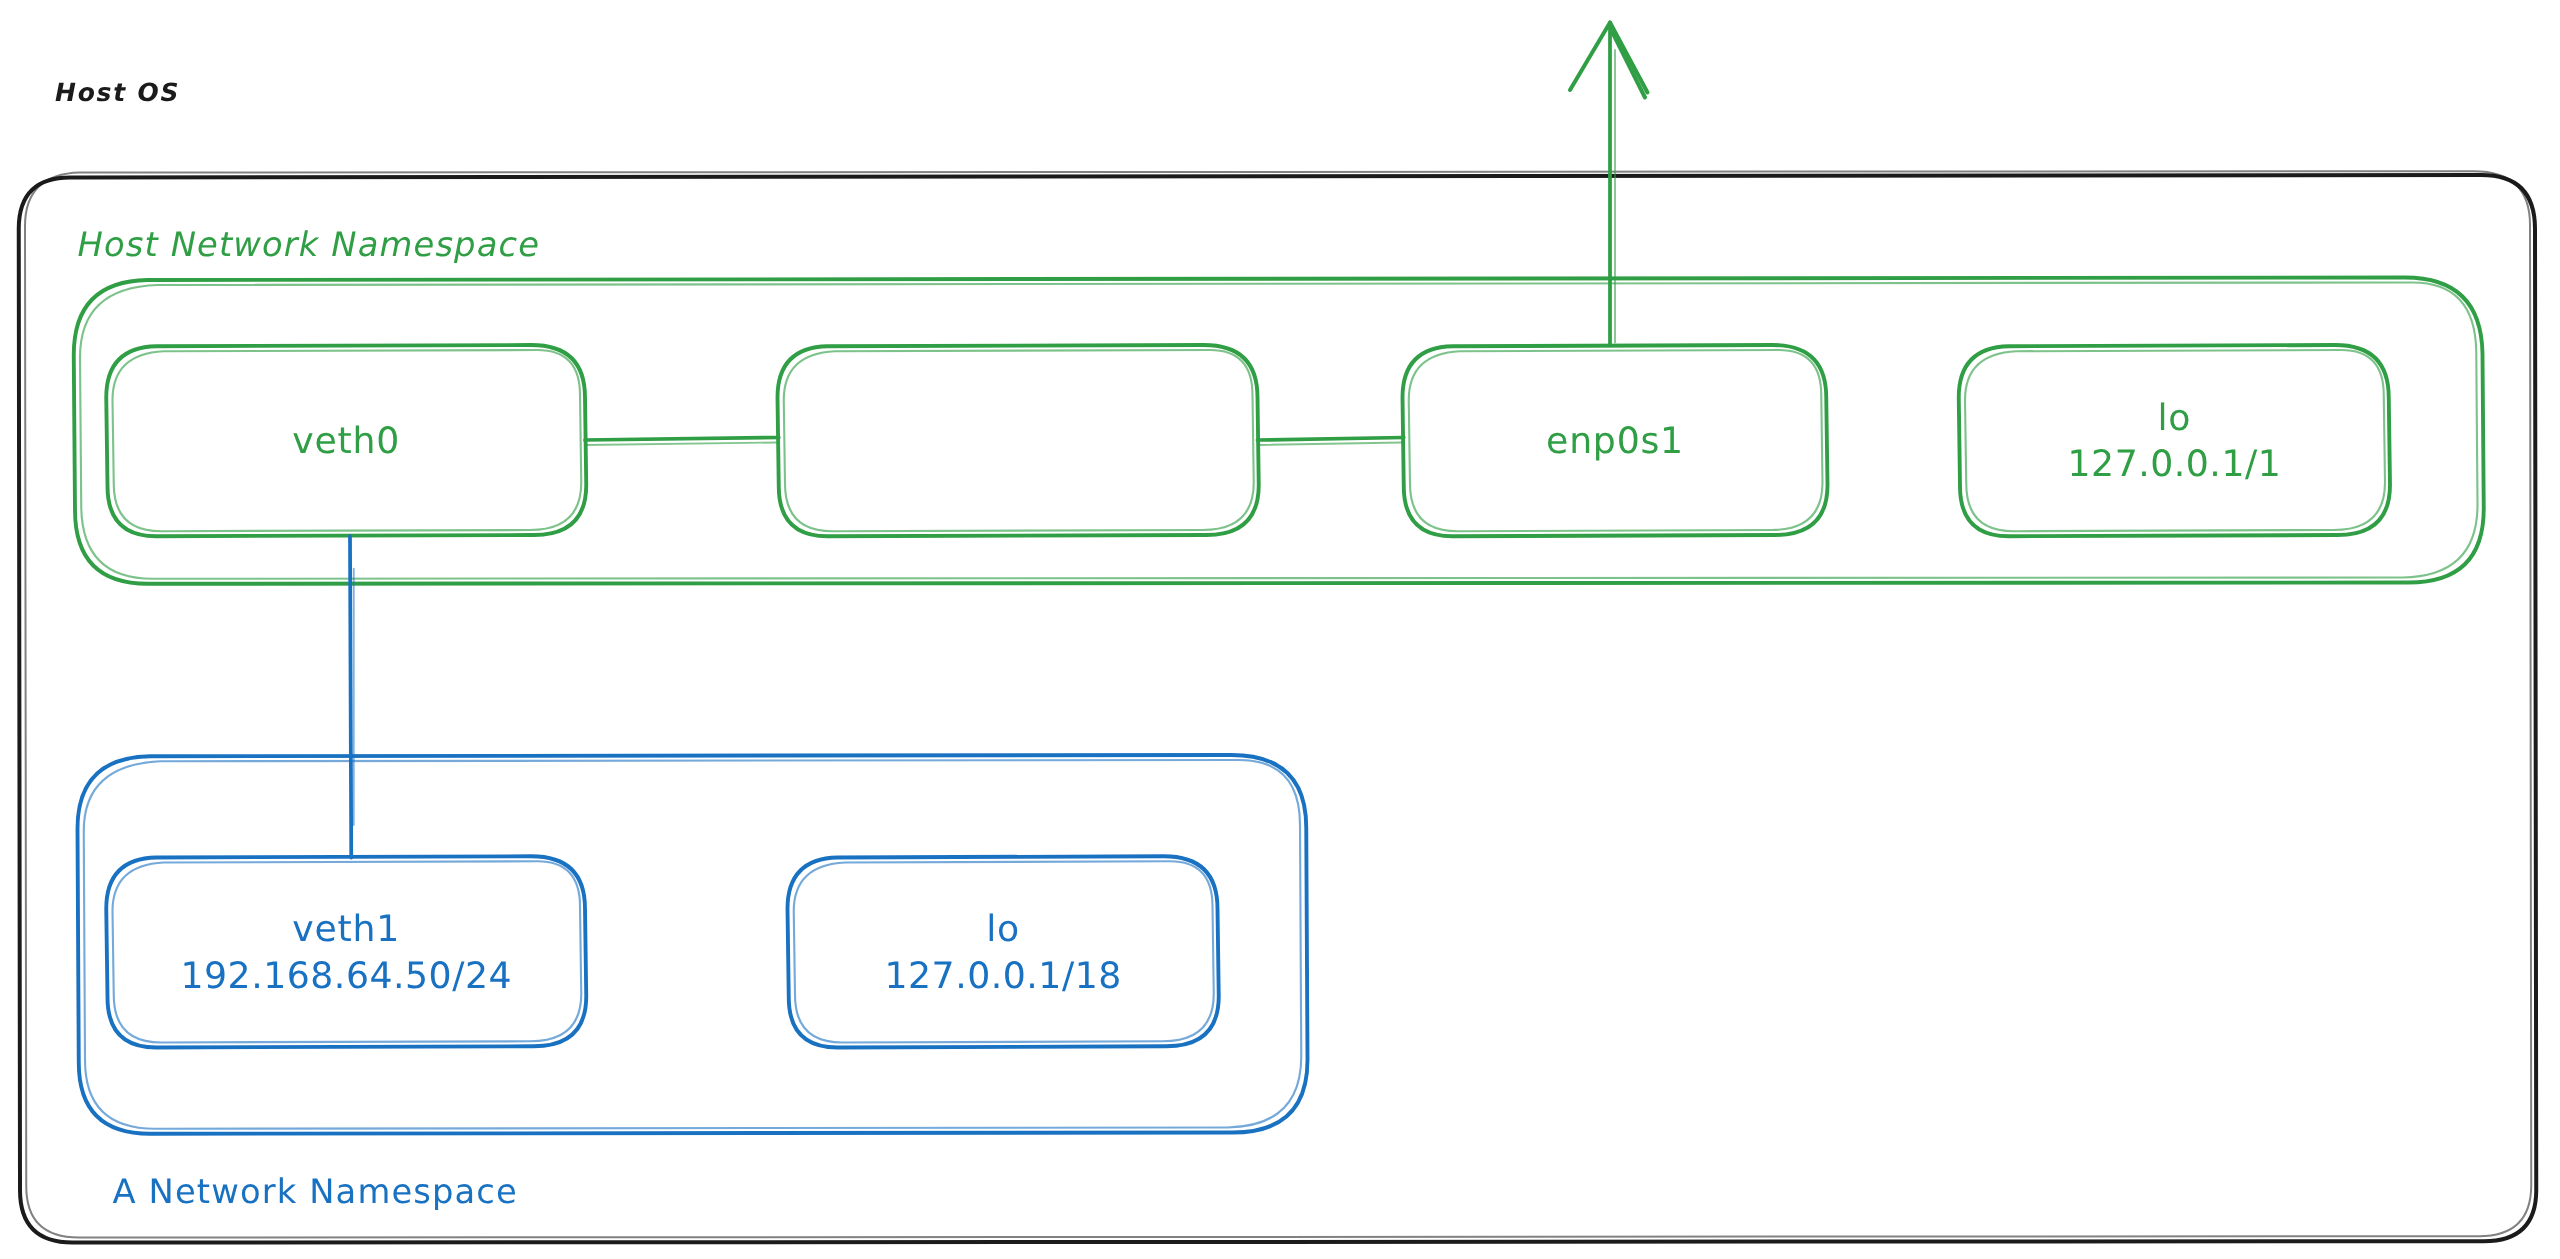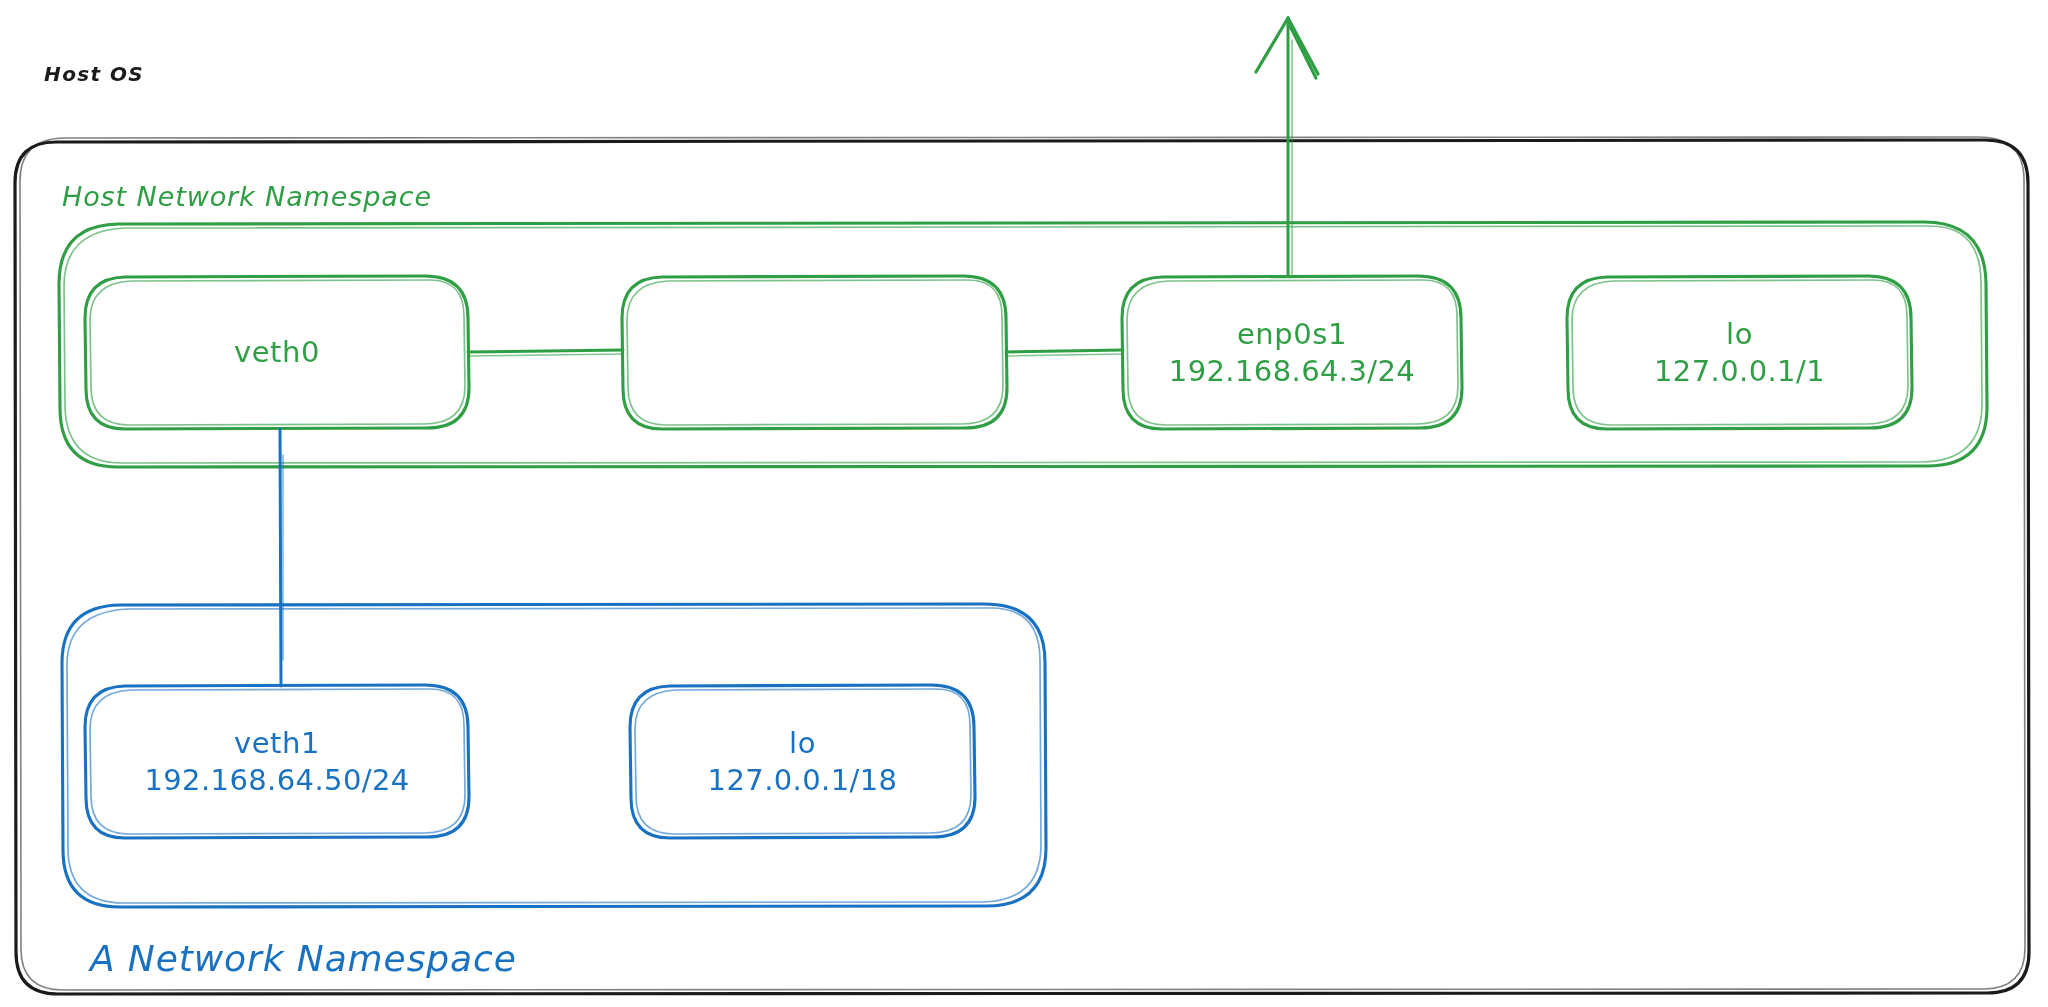--- a/index.html
+++ b/index.html
@@ -107,24 +107,23 @@
     top: 181px;
     font-size: 27px;
     color: #2f9e44;
     font-weight: 500;
     font-style: italic;
     letter-spacing: 0.9px;
   }
   #a-ns-title {
     left: 90px;
     top: 938px;
-    font-size: 36px;
+    font-size: 27px;
     color: #1971c2;
     font-weight: 500;
-    font-style: italic;
     letter-spacing: 0.9px;
   }
 
   .node-label {
     position: absolute;
     display: flex;
     flex-direction: column;
     align-items: center;
     justify-content: center;
     text-align: center;
@@ -252,21 +251,20 @@
   <div class="txt" id="a-ns-title">A Network Namespace</div>
 
   <div class="node-label green-text" style="left:85px;  top:277px; width:384px; height:152px;">
     <span class="nl-name">veth0</span>
 
   </div>
 
 
   <div class="node-label green-text" style="left:1122px; top:277px; width:340px; height:152px;">
     <span class="nl-name">enp0s1</span>
-    <span class="nl-addr">192.168.64.3/24</span>
   </div>
 
   <div class="node-label green-text" style="left:1567px; top:277px; width:345px; height:152px;">
     <span class="nl-name">lo</span>
     <span class="nl-addr">127.0.0.1/1</span>
   </div>
 
   <div class="node-label blue-text" style="left:85px; top:686px; width:384px; height:152px;">
     <span class="nl-name">veth1</span>
     <span class="nl-addr">192.168.64.50/24</span>

